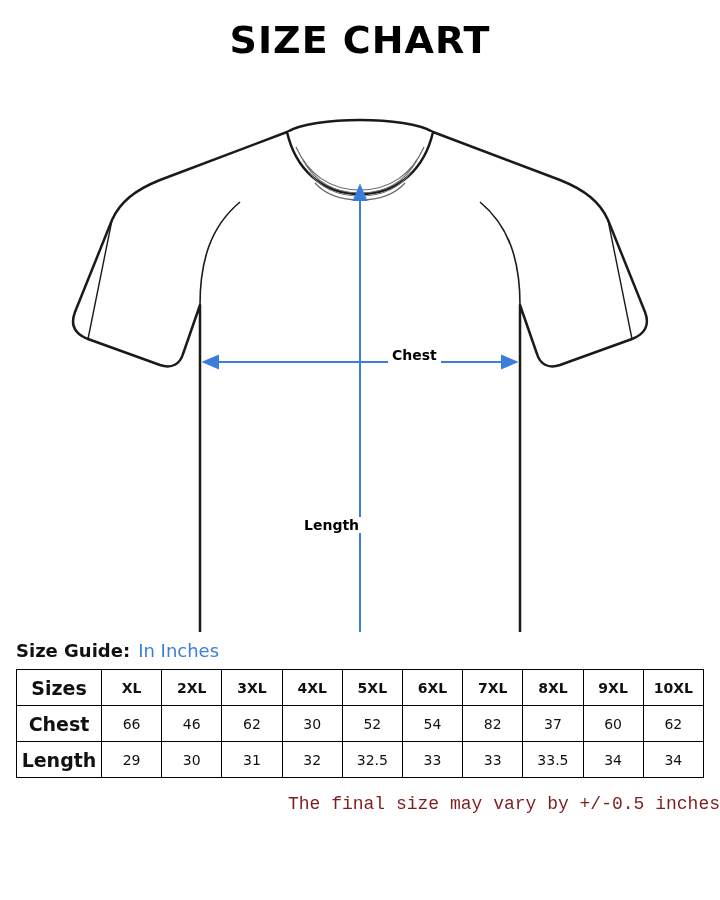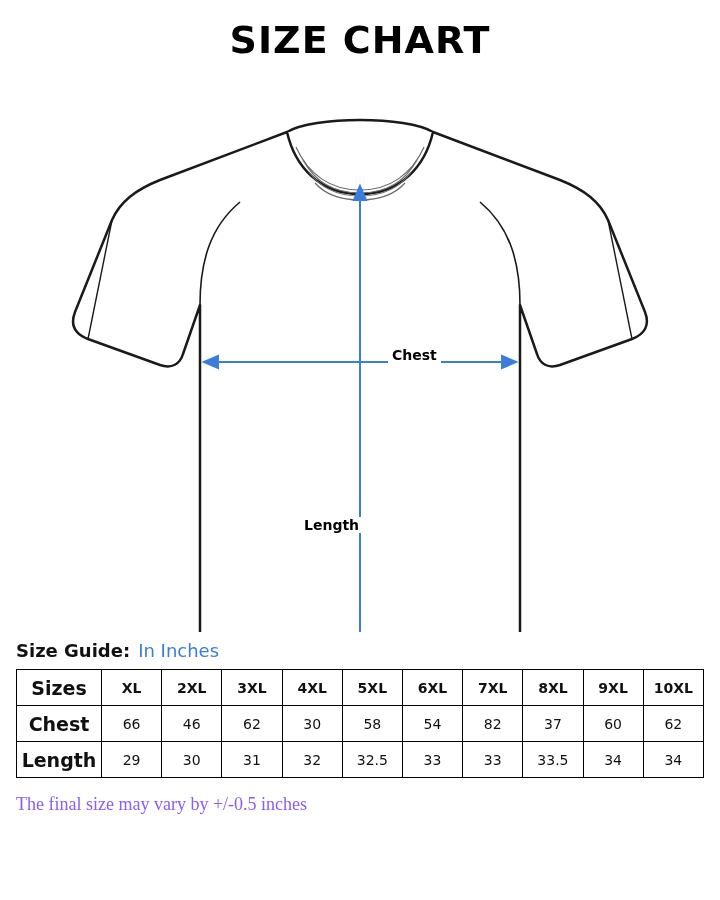--- a/index.html
+++ b/index.html
@@ -88,22 +88,23 @@
     font-weight: bold;
     width: 84px;
     font-size: 19px;
   }
   table.size-table tr.header-row td {
     font-weight: bold;
   }
   .footnote {
     margin: 16px 0 0 16px;
     font-size: 18px;
-    font-family: Liberation Serif, serif;
-    color: #8b5cf6;
+    font-family: Liberation Mono, monospace;
+    color: #7f1d1d;
+    text-align: right;
   }
 </style>
 </head>
 <body>
 
 <div class="page">
 
   <div class="title">SIZE CHART</div>
 
   <div class="shirt-area">
@@ -183,21 +184,21 @@
         <td>8XL</td>
         <td>9XL</td>
         <td>10XL</td>
       </tr>
       <tr>
         <td class="rowhead">Chest</td>
         <td>66</td>
         <td>46</td>
         <td>62</td>
         <td>30</td>
-        <td>58</td>
+        <td>52</td>
         <td>54</td>
         <td>82</td>
         <td>37</td>
         <td>60</td>
         <td>62</td>
       </tr>
       <tr>
         <td class="rowhead">Length</td>
         <td>29</td>
         <td>30</td>

